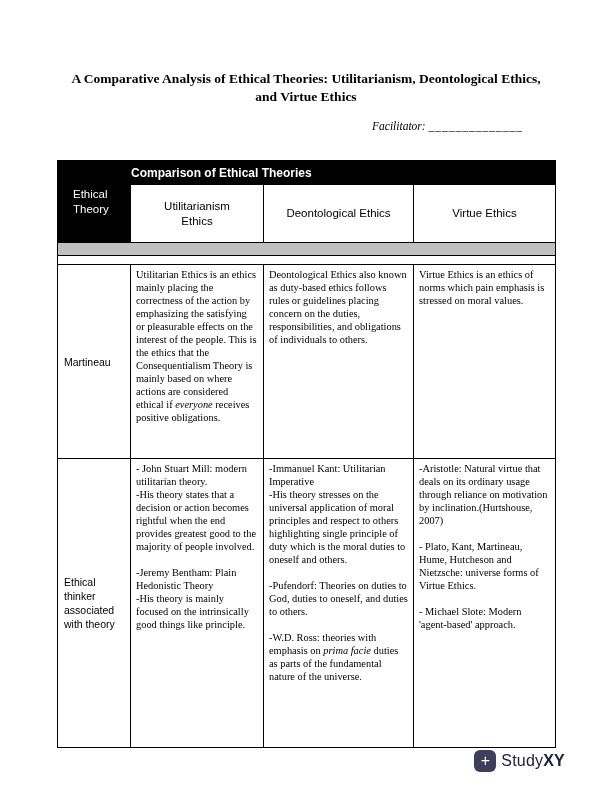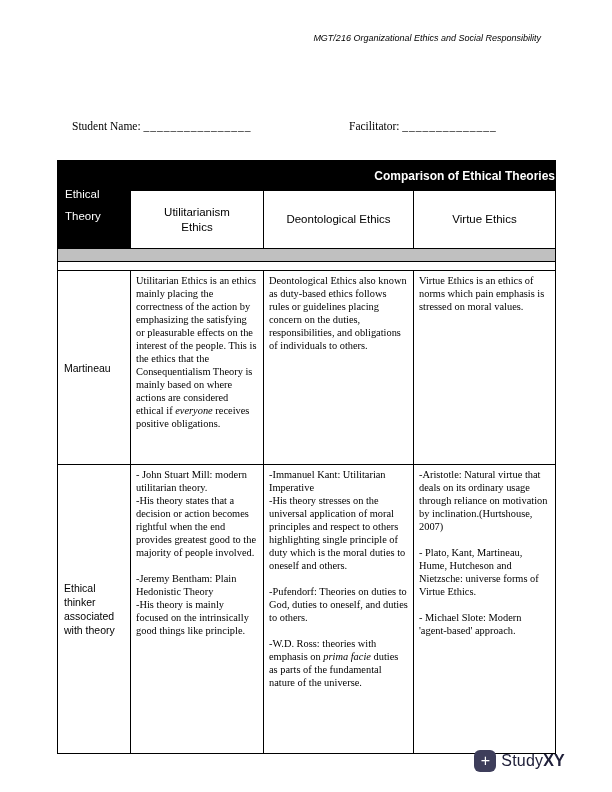--- a/index.html
+++ b/index.html
@@ -10,39 +10,39 @@
   }
   .course-header {
     position:absolute; top:33px; right:71px;
     font-family:"Liberation Sans", sans-serif; font-style:italic; font-size:9px;
   }
   .doc-title {
     position:absolute; top:70px; left:50%; transform:translateX(-50%);
     width:488px; text-align:center; font-weight:bold; font-size:13.5px; line-height:18px;
   }
   .fields { position:absolute; top:120px; left:72px; width:470px; font-size:11.5px; }
-  .field-facilitator { position:absolute; left:277px; top:0; }
+  .field-facilitator { position:absolute; left:300px; top:0;font-style:italic; }
   .blank { letter-spacing:1px; }
 
   table.comparison {
     position:absolute; top:160px; left:57px; width:498px;
     border-collapse:collapse; table-layout:fixed;
   }
   col.c0{width:73px;} col.c1{width:133px;} col.c2{width:150px;} col.c3{width:142px;}
   .comparison th, .comparison td { border:1px solid var(--border,#000); }
 
   .bar-title {
     background:var(--header-bg,#000); color:var(--header-fg,#fff);
     font-family:"Liberation Sans", sans-serif; font-size:12px; font-weight:bold;
-    text-align:right; height:30px; vertical-align:middle;margin-top:6px;
+    text-align:left; height:24px; vertical-align:middle;margin-top:6px;
   }
   .row-header-cell {
     background:var(--header-bg,#000); color:var(--header-fg,#fff);
     font-family:"Liberation Sans", sans-serif; font-size:11.5px; font-weight:normal;
-    text-align:left; vertical-align:middle; padding:0 8px 0 7px; line-height:22px;
+    text-align:left; vertical-align:middle; padding:0 8px 0 15px; line-height:15px;
   }
   .col-header {
     font-family:"Liberation Sans", sans-serif; font-size:11.5px; font-weight:normal;
     text-align:center; vertical-align:middle; height:58px; padding:0 22px;
     line-height:15px; background:#fff;
   }
   .gray-row td { background:var(--gray-band,#c0c0c0); height:13px; }
   .spacer-row td { height:9px; background:#fff; }
   .definition-row { height:194px; }
   .thinker-row { height:289px; }
@@ -69,28 +69,24 @@
   }
   .logo-text { font-size:16px; color:var(--logo-text,#20203a); letter-spacing:0.2px; }
   .lt1 { font-weight:400; }
   .lt2 { font-weight:700; }
 </style>
 </head>
 <body>
 
 <div class="page">
 
-  <div class="course-header">MGT/216 Organizational Ethics and Social Responsibility</div>
 
+  <div class="doc-title">A Comparative Analysis of Ethical Theories: Utilitarianism, Deontological Ethics, and Virtue Ethics</div>
 
   <div class="fields">
-    <span class="field">
-      <span>Student Name:</span>
-      <span class="blank">________________</span>
-    </span>
     <span class="field field-facilitator">
       <span>Facilitator:</span>
       <span class="blank">______________</span>
     </span>
   </div>
 
   <table class="comparison">
     <colgroup>
         <col class="c0">
         <col class="c1">

